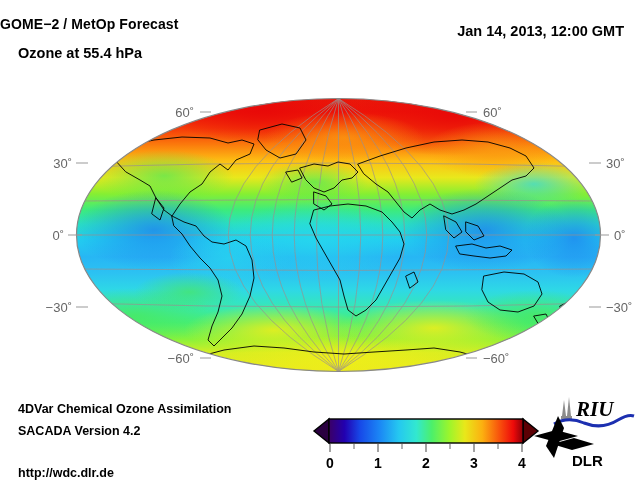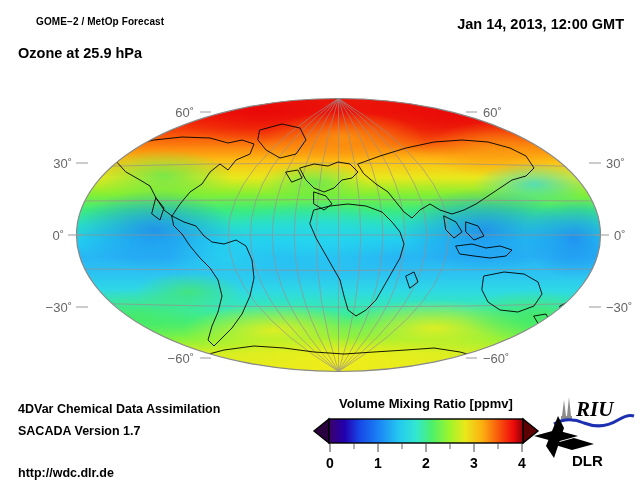--- a/index.html
+++ b/index.html
@@ -11,39 +11,39 @@
     width: 640px;
     height: 480px;
     position: relative;
     overflow: hidden;
     font-family: "Liberation Sans", sans-serif;
     color: #000000;
   }
 
   .title-left {
     position: absolute;
-    left: 36px;
+    left: 0;
     top: 16px;
-    font-size: 10px;
+    font-size: 14px;
     font-weight: bold;
     letter-spacing: 0.1px;
     white-space: nowrap;
   }
   .title-left2 {
     position: absolute;
     left: 18px;
     top: 45px;
     font-size: 14.5px;
     font-weight: bold;
     white-space: nowrap;
   }
   .title-right {
     position: absolute;
     right: 16px;
-    top: 16px;
+    top: 23px;
     font-size: 14.5px;
     font-weight: bold;
     white-space: nowrap;
     text-align: right;
   }
 
   
   #map-area {
     position: absolute;
     left: 14px;
@@ -115,21 +115,21 @@
     left: 532px;
     top: 414px;
     width: 78px;
     height: 60px;
   }
 </style>
 </head>
 <body>
 
 <div class="title-left">GOME−2 / MetOp Forecast</div>
-<div class="title-left2">Ozone at 25.9 hPa</div>
+<div class="title-left2">Ozone at 55.4 hPa</div>
 <div class="title-right">Jan 14, 2013, 12:00 GMT</div>
 
 <div id="map-area">
 <svg id="map-svg" width="640" height="310" viewBox="0 0 640 310" xmlns="http://www.w3.org/2000/svg">
   <defs>
     <clipPath id="globeClip">
       <ellipse cx="324.5" cy="155" rx="262" ry="136.5"></ellipse>
     </clipPath>
 
     <linearGradient id="ozoneLat" x1="0" y1="0" x2="0" y2="1">
@@ -305,26 +305,25 @@
   <text class="axis-label" x="180" y="283" text-anchor="end">−60˚</text>
 
   <text class="axis-label" x="469" y="37" text-anchor="start">60˚</text>
   <text class="axis-label" x="592" y="88" text-anchor="start">30˚</text>
   <text class="axis-label" x="600" y="160" text-anchor="start">0˚</text>
   <text class="axis-label" x="592" y="232" text-anchor="start">−30˚</text>
   <text class="axis-label" x="469" y="283" text-anchor="start">−60˚</text>
 </svg>
 </div>
 
-<div class="footer-line" id="footer-line-1">4DVar Chemical Data Assimilation</div>
-<div class="footer-line" id="footer-line-2">SACADA Version 1.7</div>
+<div class="footer-line" id="footer-line-1">4DVar Chemical Ozone Assimilation</div>
+<div class="footer-line" id="footer-line-2">SACADA Version 4.2</div>
 <div class="footer-line" id="footer-line-3">http://wdc.dlr.de</div>
 
 <div id="colorbar-block">
-  <div id="colorbar-title">Volume Mixing Ratio [ppmv]</div>
   <svg id="colorbar-svg" width="228" height="58" viewBox="0 0 228 58" xmlns="http://www.w3.org/2000/svg">
     <defs>
       <linearGradient id="cbGrad" x1="0" y1="0" x2="1" y2="0">
         <stop offset="0.00" stop-color="#3b0066"></stop>
         <stop offset="0.08" stop-color="#2200b0"></stop>
         <stop offset="0.16" stop-color="#1749e8"></stop>
         <stop offset="0.26" stop-color="#1b86f5"></stop>
         <stop offset="0.36" stop-color="#25c8f0"></stop>
         <stop offset="0.45" stop-color="#32e8d0"></stop>
         <stop offset="0.53" stop-color="#4cf06a"></stop>

